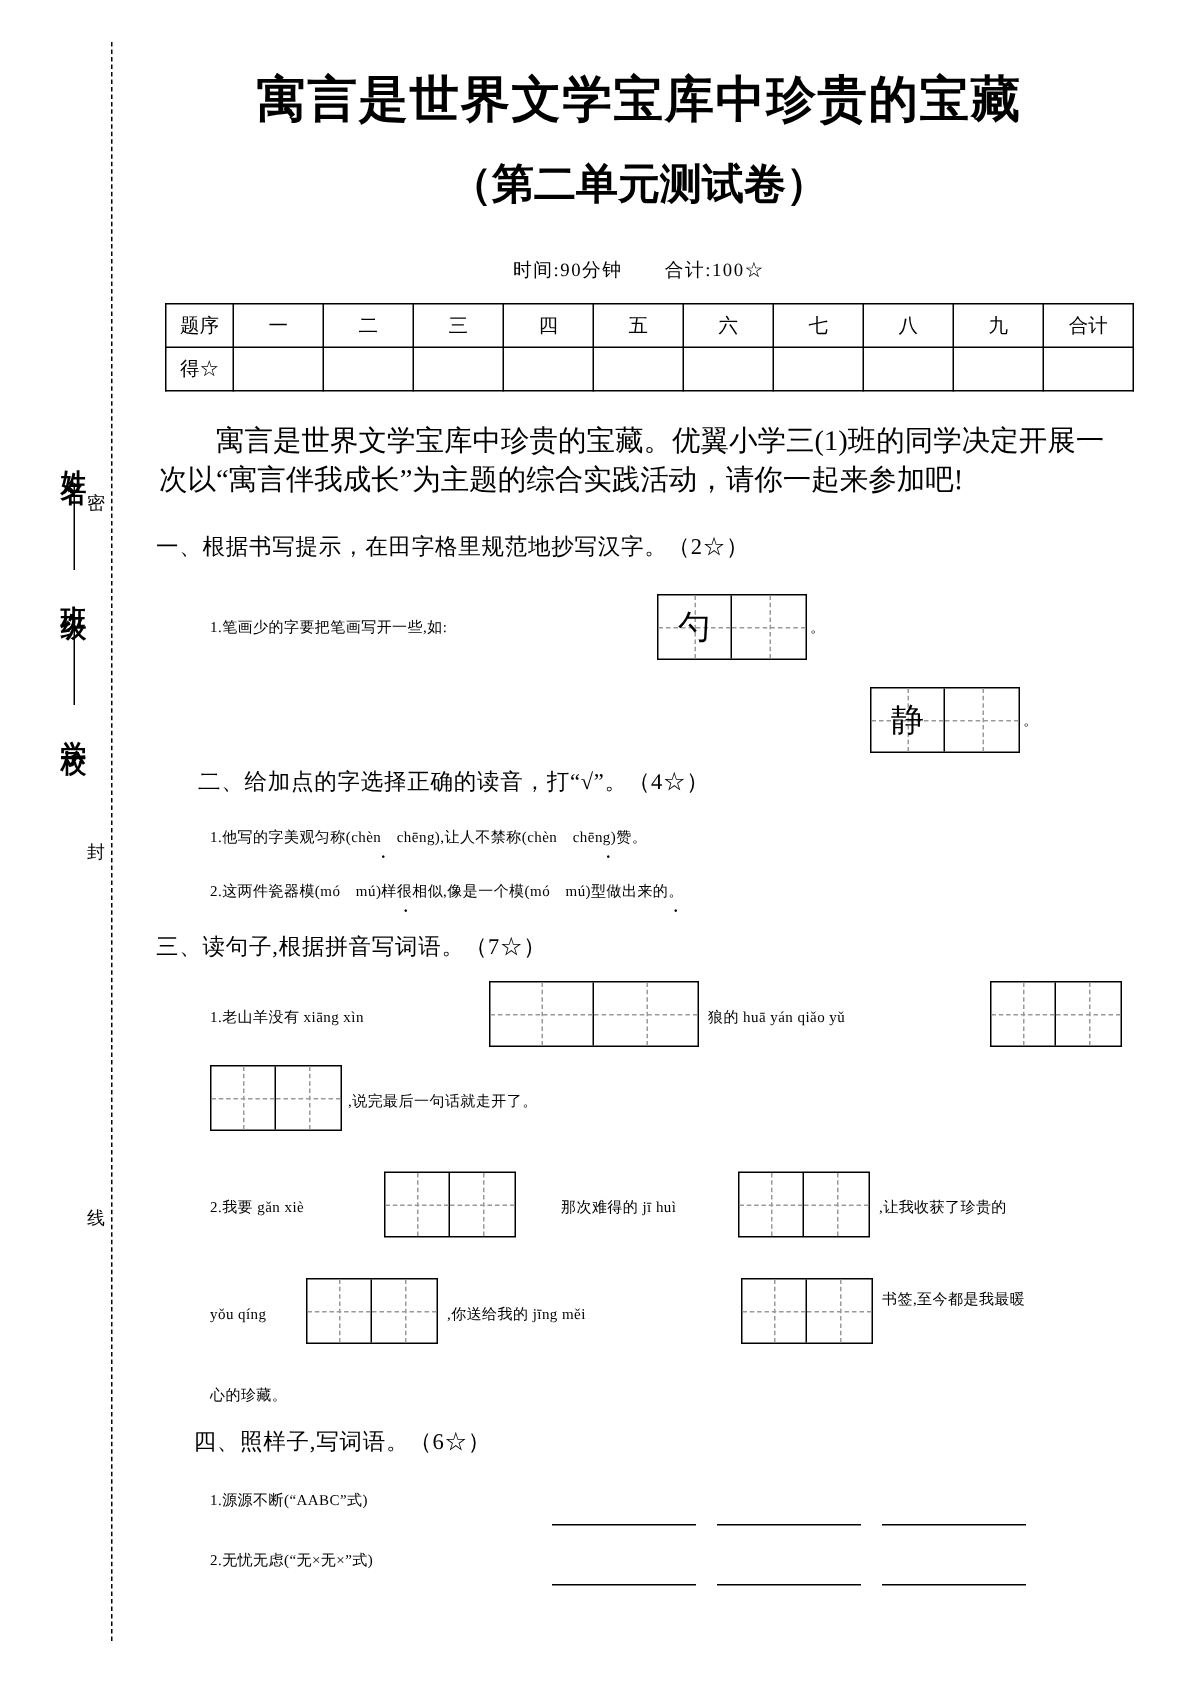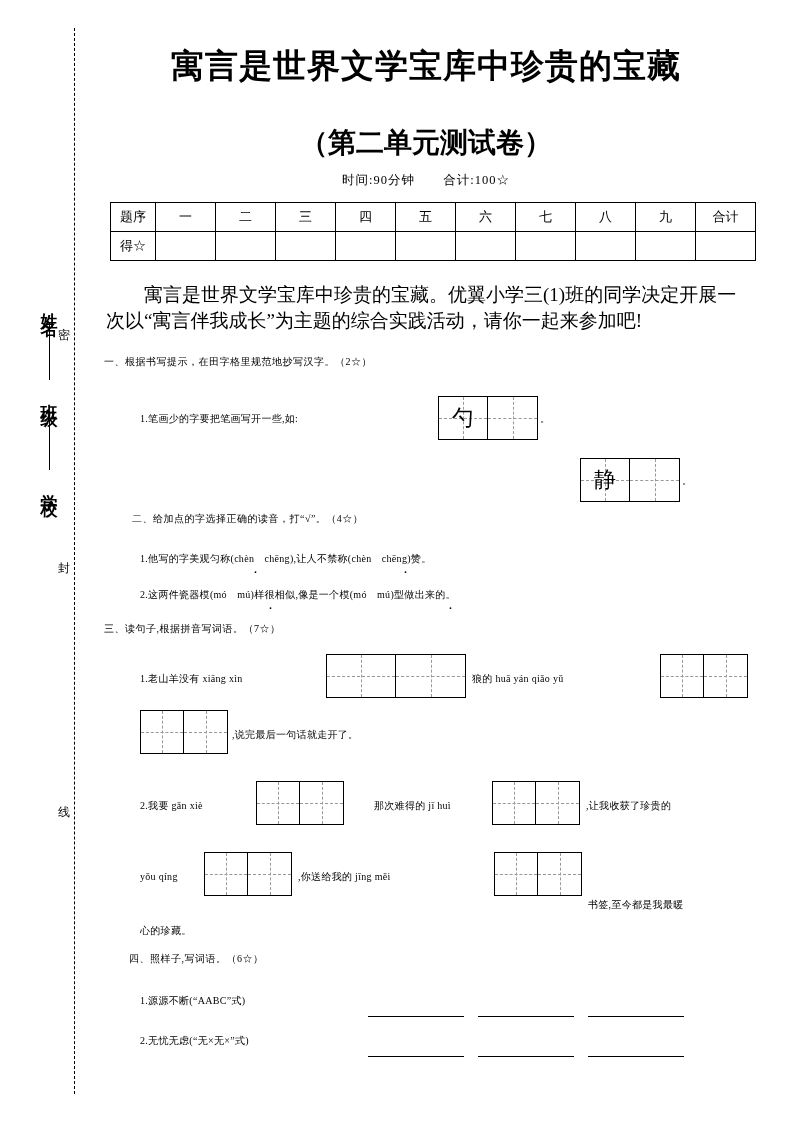--- a/index.html
+++ b/index.html
@@ -73,21 +73,20 @@
     font-family: "Liberation Sans", sans-serif;
   }
   .title2 {
     position: absolute;
     left: 96px; top: 104px;
     width: 660px;
     text-align: center;
     font-size: 28px;
     font-weight: bold;
     font-family: "Liberation Sans", sans-serif;
-    margin-top: 20px;
   }
   .meta {
     position: absolute;
     left: 96px; top: 172px;
     width: 660px;
     text-align: center;
     font-size: 12.5px;
     letter-spacing: 1px;
   }
   .meta span { margin: 0 12px; }
@@ -114,21 +113,21 @@
     left: 106px;
     width: 648px;
     font-size: 19px;
     line-height: 26px;
     text-indent: 2em;
     font-family: "Liberation Serif", "DejaVu Serif", serif;
   }
   .qhead {
     position: absolute;
     left: 104px;
-    font-size: 10px;
+    font-size: 15px;
     font-weight: normal;
     letter-spacing: .5px;
   }
   .line {
     position: absolute;
     font-size: 10px;
     line-height: 22px;
     letter-spacing: .3px;
     white-space: nowrap;
   }
@@ -292,21 +291,21 @@
   <div class="line" style="left:140px; top:866px;">yǒu qíng</div>
   <div class="tzg-row" style="left:204px; top:852px; width:88px; height:44px;">
     <div class="tzg-cell" style="width:44px;"></div>
     <div class="tzg-cell" style="width:44px;"></div>
   </div>
   <div class="line" style="left:298px; top:866px;">,你送给我的 jīng měi</div>
   <div class="tzg-row" style="left:494px; top:852px; width:88px; height:44px;">
     <div class="tzg-cell" style="width:44px;"></div>
     <div class="tzg-cell" style="width:44px;"></div>
   </div>
-  <div class="line" style="left:588px; top:894px;">书签,至今都是我最暖</div>
+  <div class="line" style="left:588px; top:856px;">书签,至今都是我最暖</div>
 
   <div class="line" style="left:140px; top:920px;">心的珍藏。</div>
 
   <div class="qhead" style="top:952px;margin-left:25px;">四、照样子,写词语。（6☆）</div>
 
   <div class="line" style="left:140px; top:990px;">1.源源不断(“AABC”式)</div>
   <span class="blank-line" style="position:absolute; left:368px; top:1003px; width:96px;"></span>
   <span class="blank-line" style="position:absolute; left:478px; top:1003px; width:96px;"></span>
   <span class="blank-line" style="position:absolute; left:588px; top:1003px; width:96px;"></span>
 

